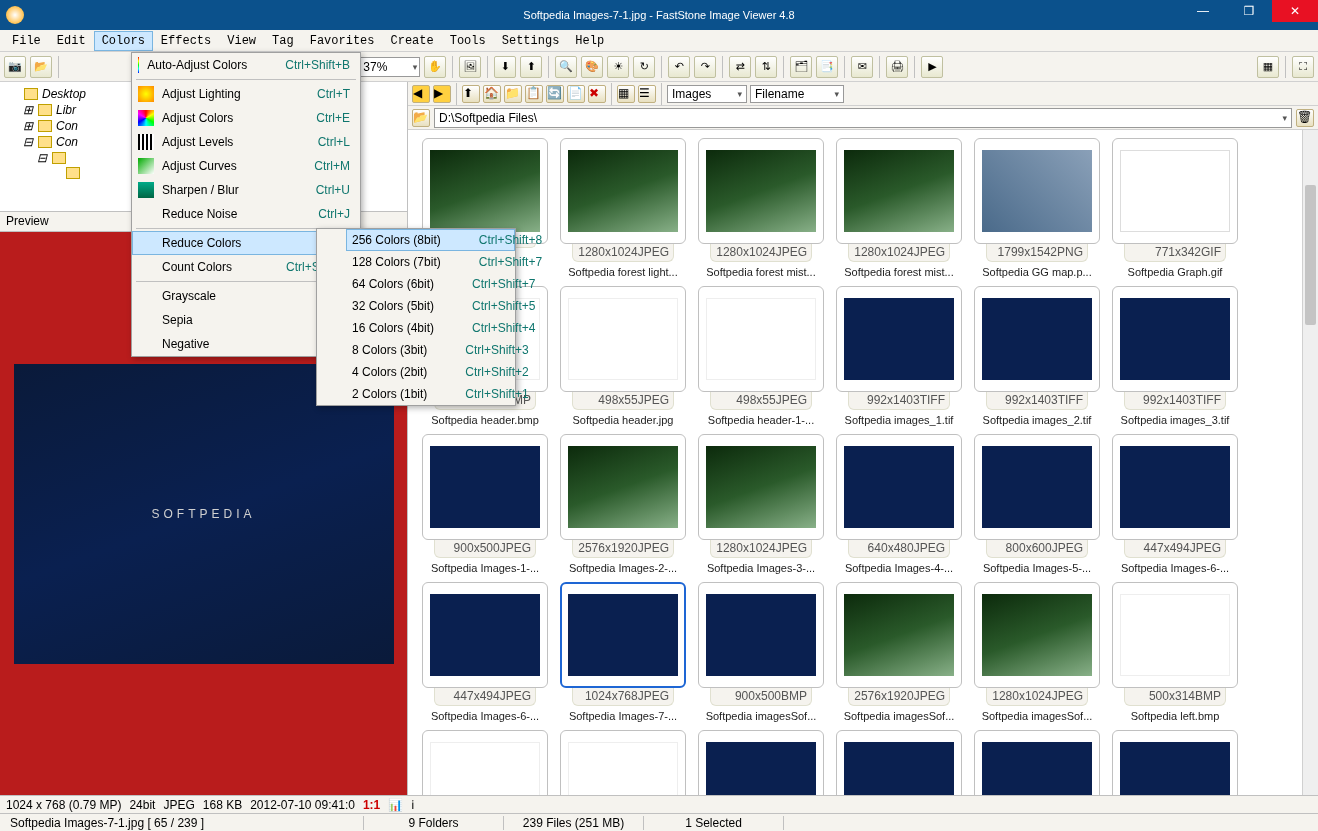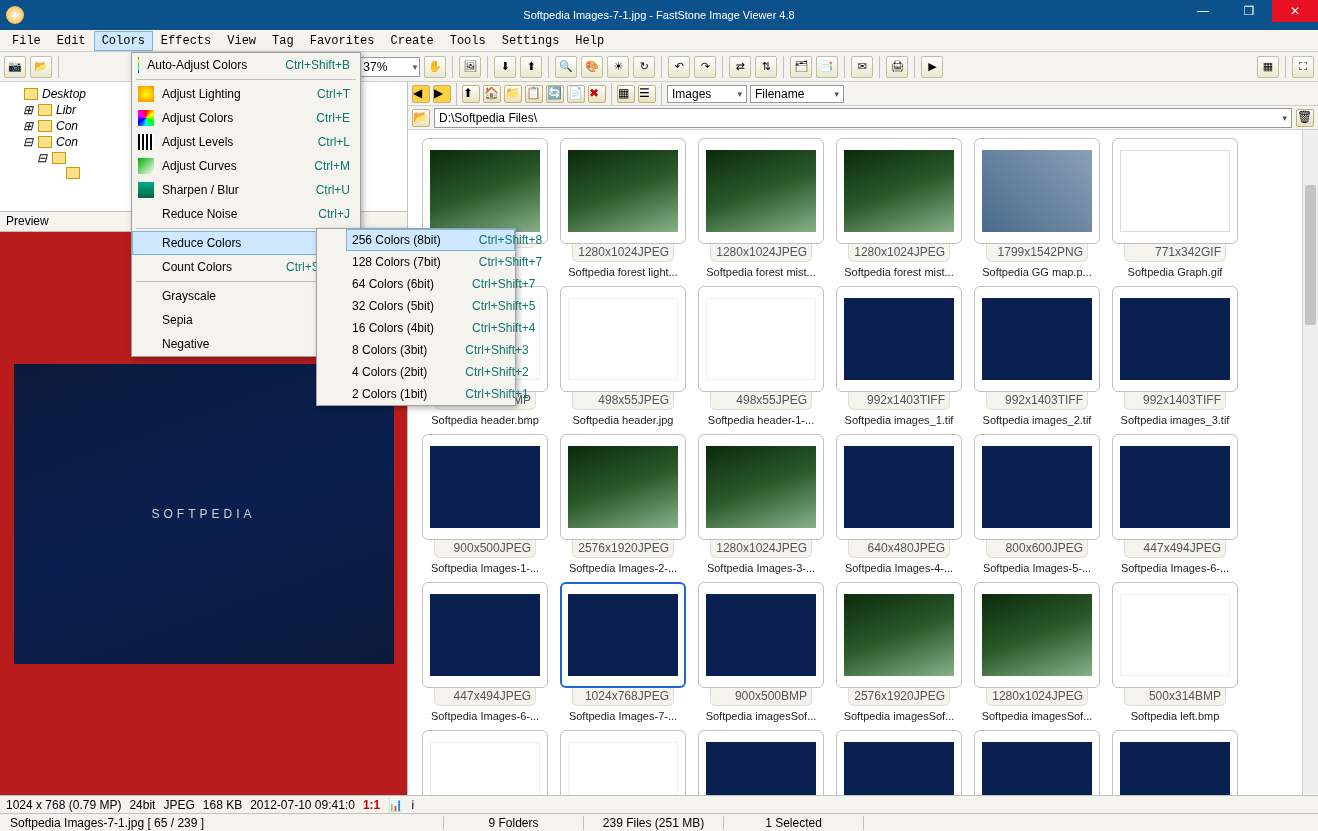--- a/index.html
+++ b/index.html
@@ -39,21 +39,21 @@
 .thumb-img { width:110px; height:82px; background:#0a2050; }
 .thumb-img.forest { background:linear-gradient(160deg,#0c2a0c,#2a5a2a,#88b088); }
 .thumb-img.white { background:#fff; border:1px solid #eee; }
 .thumb-img.map { background:linear-gradient(45deg,#4a6a8a,#8aa0b8); }
 .thumb-img.graph { background:#fff; border:1px solid #ddd; }
 .thumb-info { width:102px; display:flex; justify-content:flex-end; padding:2px 4px; font-size:10px; color:#555; background:#f5f3ee; border:1px solid #e0e0d0; border-top:none; border-radius:0 0 6px 6px; margin-top:-1px; }
 .thumb-name { font-size:11px; margin-top:4px; text-align:center; width:126px; white-space:nowrap; overflow:hidden; text-overflow:ellipsis; color:#222; }
 .status1 { height:18px; background:#f5f3ee; border-top:1px solid #c0c0c0; display:flex; align-items:center; padding:0 6px; font-size:11px; gap:8px; }
 .status2 { height:18px; background:#f5f3ee; border-top:1px solid #c0c0c0; display:flex; align-items:center; font-size:11px; }
 .status2 > div { padding:0 10px; border-right:1px solid #c0c0c0; min-width:140px; }
-.status2 > div:first-child { width:444px; }
+.status2 > div:first-child { width:364px; }
 
 .dropdown { position:absolute; background:#f5f3ee; border:1px solid #a0a0a0; box-shadow:2px 2px 6px rgba(0,0,0,.3); z-index:100; }
 .dd-item { display:flex; align-items:center; padding:4px 10px 4px 6px; gap:8px; white-space:nowrap; }
 .dd-item:hover,.dd-item.hover { background:#cde8ff; border:1px solid #7ab5e0; padding:3px 9px 3px 5px; }
 .dd-icon { width:16px; height:16px; display:inline-block; }
 .dd-icon.auto{background:linear-gradient(#f00,#ff0,#0f0,#0ff,#00f);}
 .dd-icon.light{background:radial-gradient(#ff0,#f80);}    
 .dd-icon.colors{background:conic-gradient(#f00,#ff0,#0f0,#0ff,#00f,#f0f,#f00);}
 .dd-icon.levels{background:repeating-linear-gradient(90deg,#000 0 2px,#fff 2px 4px);}
 .dd-icon.curves{background:linear-gradient(135deg,#0a0,#fff);}

